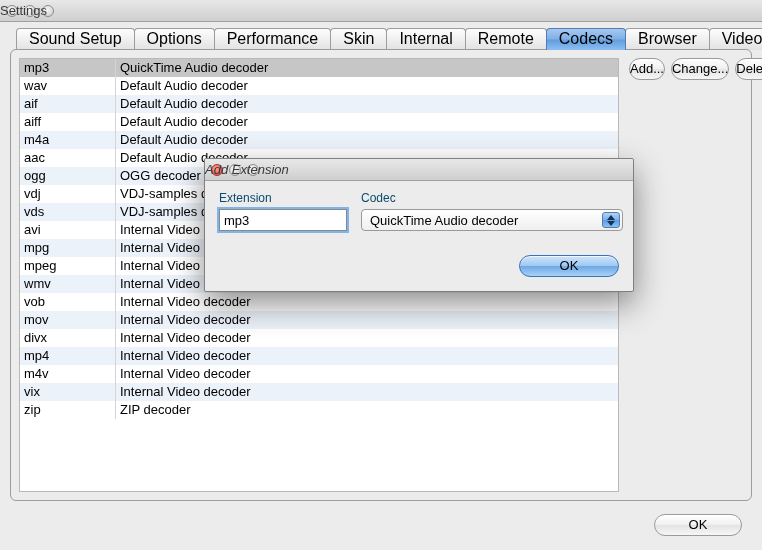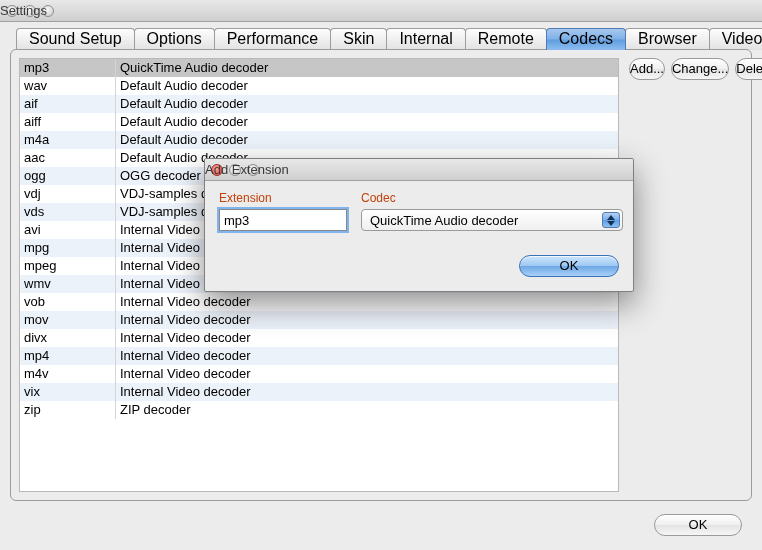--- a/index.html
+++ b/index.html
@@ -119,30 +119,30 @@
   .modal {
     position: absolute;
     left: 204px; top: 136px;
     width: 430px;
     background: #ececec;
     border: 1px solid #7f7f7f;
     box-shadow: 0 12px 32px rgba(0,0,0,.45);
     border-radius: 2px;
     z-index: 50;
   }
-  .modal .titlebar { border-radius: 2px 2px 0 0; }
+  .modal .titlebar { border-radius: 2px 2px 0 0; font-style: italic; }
   .modal .tl.close { background: radial-gradient(circle at 40% 35%, #ff9f95, #e3453a); border-color: #a23029; }
   .modal-body {
     padding: 10px 14px 14px 14px;
   }
   .fields {
     display: flex; gap: 14px; align-items: flex-start;
   }
   .field { display: flex; flex-direction: column; gap: 4px; }
-  .field label { font-size: 12px; color: #c2410c; }
+  .field label { font-size: 12px; color: #0c4a6e; }
   .field input[type=text] {
     width: 128px; height: 22px;
     border: 1px solid #888;
     padding: 2px 4px;
     font-size: 13px;
     outline: 2px solid #7fb4ec;
     outline-offset: 0;
     background: #fff;
     font-family: inherit;
   }

